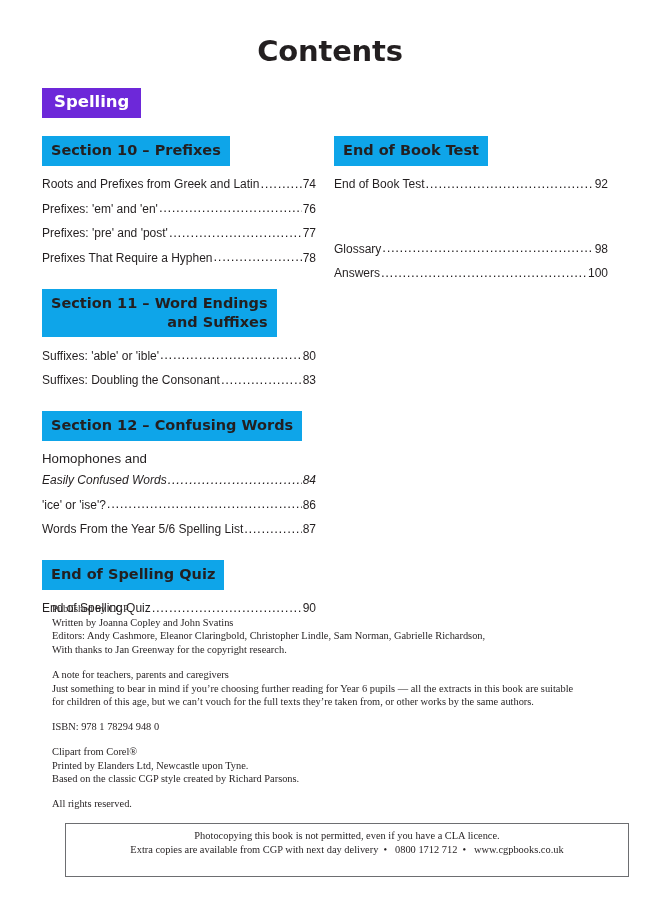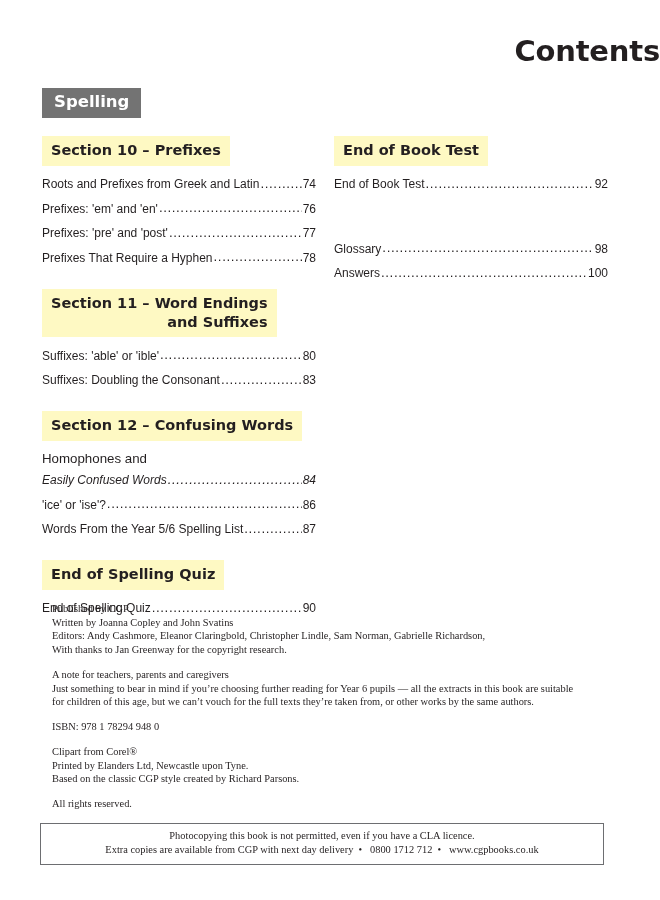--- a/index.html
+++ b/index.html
@@ -15,34 +15,34 @@
     color: #231f20;
     overflow: hidden;
   }
 
   
   .page-title {
     position: absolute;
     top: 34px;
     left: 0;
     width: 660px;
-    text-align: right;
+    text-align: center;
     font-family: "DejaVu Sans", sans-serif;
     font-weight: bold;
     font-size: 29px;
     letter-spacing: -0.2px;
     color: #231f20;
   }
 
   
   .subject-badge {
     position: absolute;
     top: 88px;
     left: 42px;
-    background: #737373;
+    background: #6d28d9;
     color: #ffffff;
     font-family: "DejaVu Sans", sans-serif;
     font-weight: bold;
     font-size: 16.5px;
     padding: 6px 12px 7px 12px;
     line-height: 1;
   }
 
   
   .columns {
@@ -56,21 +56,21 @@
     position: absolute;
     top: 0;
     width: 274px;
   }
   .col-left  { left: 42px; }
   .col-right { left: 334px; }
 
   
   .section-head {
     display: table;
-    background: #fef9c3;
+    background: #0ea5e9;
     font-family: "DejaVu Sans", sans-serif;
     font-weight: bold;
     font-size: 14.5px;
     color: #231f20;
     padding: 5px 9px 6px 9px;
     line-height: 1.28;
     white-space: pre;
   }
   .section-head .l2 { display: block; text-align: right; }
 
@@ -125,25 +125,25 @@
     line-height: 1.32;
     color: #231f20;
     margin-top: 24px;
   }
   .colophon p { margin: 0; }
   .colophon .gap { height: 11px; }
 
   
   .notice-box {
     position: absolute;
-    left: 40px;
+    left: 65px;
     top: 823px;
     width: 562px;
     border: 1px solid #6d6e71;
-    padding: 5px 0 6px 0;
+    padding: 5px 0 18px 0;
     text-align: center;
     font-family: "Liberation Serif", serif;
     font-size: 10.4px;
     line-height: 1.38;
     color: #231f20;
   }
   .notice-box div { white-space: pre; }
 </style>
 </head>
 <body>

